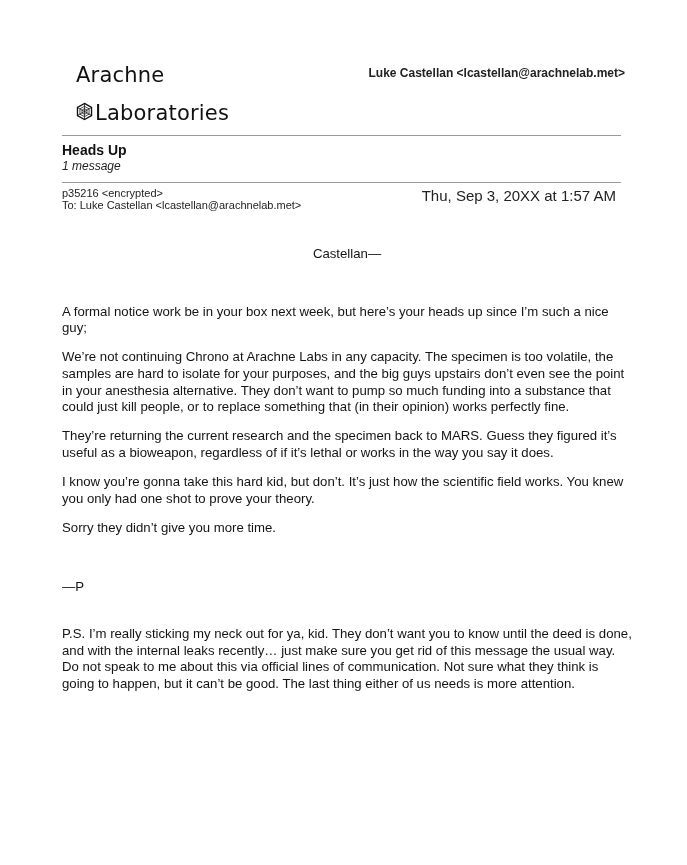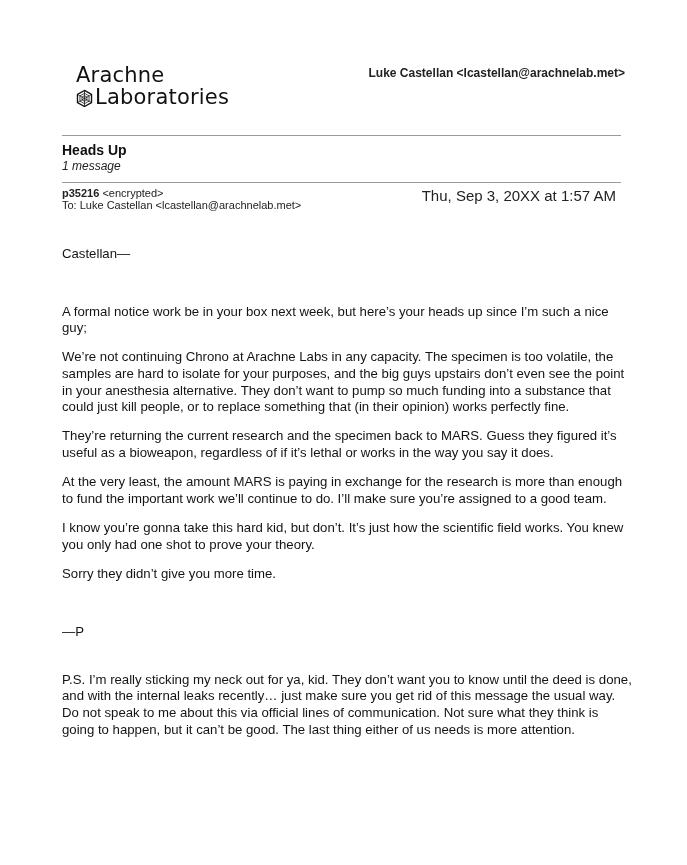--- a/index.html
+++ b/index.html
@@ -5,54 +5,54 @@
   html, body { margin: 0; padding: 0; background: #ffffff; }
   body {
     width: 687px; height: 865px; position: relative; overflow: hidden;
     font-family: "Liberation Sans", sans-serif; color: #111111;
   }
   .logo {
     position: absolute; left: 76px; top: 64px;
     font-family: "DejaVu Sans", sans-serif; color: #111;
   }
   .logo .l1 { font-size: 21px; line-height: 22px; letter-spacing: 0.2px; display:block; }
-  .logo .l2row { display: flex; align-items: flex-end; margin-top: 0px; }
+  .logo .l2row { display: flex; align-items: flex-start; margin-top: 16px; }
   .logo .l2 { font-size: 21px; line-height: 22px; letter-spacing: 0.2px; }
   .logo svg { width: 19px; height: 19px; margin-right: 1px; margin-left: -1px; }
   .account {
     position: absolute; right: 62px; top: 66px;
     font-size: 12px; font-weight: bold; color: #222;
   }
   .rule { position: absolute; left: 62px; width: 559px; height: 1px; background: #9a9a9a; }
   .rule.r1 { top: 135px; }
   .rule.r2 { top: 182px; }
   .subject {
     position: absolute; left: 62px; top: 142px;
     font-size: 14px; font-weight: bold; color: #111;
   }
   .count {
     position: absolute; left: 62px; top: 159px;
     font-size: 12px; color: #222; font-style: italic;
   }
   .from {
     position: absolute; left: 62px; top: 187px; font-size: 11px; color: #222;
   }
-  .from b { font-weight: bold; }
+  .from b { font-weight: normal; }
   .to {
     position: absolute; left: 62px; top: 199px; font-size: 11px; color: #222;
   }
   .date {
     position: absolute; right: 71px; top: 187px; font-size: 15px; color: #222;
   }
   .body {
     position: absolute; left: 62px; top: 246px; width: 570px;
     font-size: 13.2px; line-height: 16.6px; color: #141414;
   }
   .body p { margin: 0 0 12.6px 0; }
-  .greeting { margin-bottom: 41px !important; }
+  .greeting { margin-bottom: 41px !important; text-align: center; }
   .sorry { margin-bottom: 42px !important; }
   .sig { margin-bottom: 31px !important; }
 </style>
 </head>
 <body>
 
 <div class="logo">
   <span class="l1">Arachne</span>
   <div class="l2row">
     <svg viewBox="0 0 20 20">
@@ -80,18 +80,17 @@
 
 <div class="from"><b>p35216</b> <span>&lt;encrypted&gt;</span></div>
 <div class="to">To: Luke Castellan &lt;lcastellan@arachnelab.met&gt;</div>
 <div class="date">Thu, Sep 3, 20XX at 1:57 AM</div>
 
 <div class="body">
   <p class="greeting">Castellan—</p>
   <p>A formal notice work be in your box next week, but here’s your heads up since I’m such a nice guy;</p>
   <p>We’re not continuing Chrono at Arachne Labs in any capacity. The specimen is too volatile, the samples are hard to isolate for your purposes, and the big guys upstairs don’t even see the point in your anesthesia alternative. They don’t want to pump so much funding into a substance that could just kill people, or to replace something that (in their opinion) works perfectly fine.</p>
   <p>They’re returning the current research and the specimen back to MARS. Guess they figured it’s useful as a bioweapon, regardless of if it’s lethal or works in the way you say it does.</p>
-  <p>At the very least, the amount MARS is paying in exchange for the research is more than enough to fund the important work we’ll continue to do. I’ll make sure you’re assigned to a good team.</p>
   <p>I know you’re gonna take this hard kid, but don’t. It’s just how the scientific field works. You knew you only had one shot to prove your theory.</p>
   <p class="sorry">Sorry they didn’t give you more time.</p>
   <p class="sig">—P</p>
   <p>P.S. I’m really sticking my neck out for ya, kid. They don’t want you to know until the deed is done, and with the internal leaks recently… just make sure you get rid of this message the usual way. Do not speak to me about this via official lines of communication. Not sure what they think is going to happen, but it can’t be good. The last thing either of us needs is more attention.</p>
 </div>
 
 </body></html>

